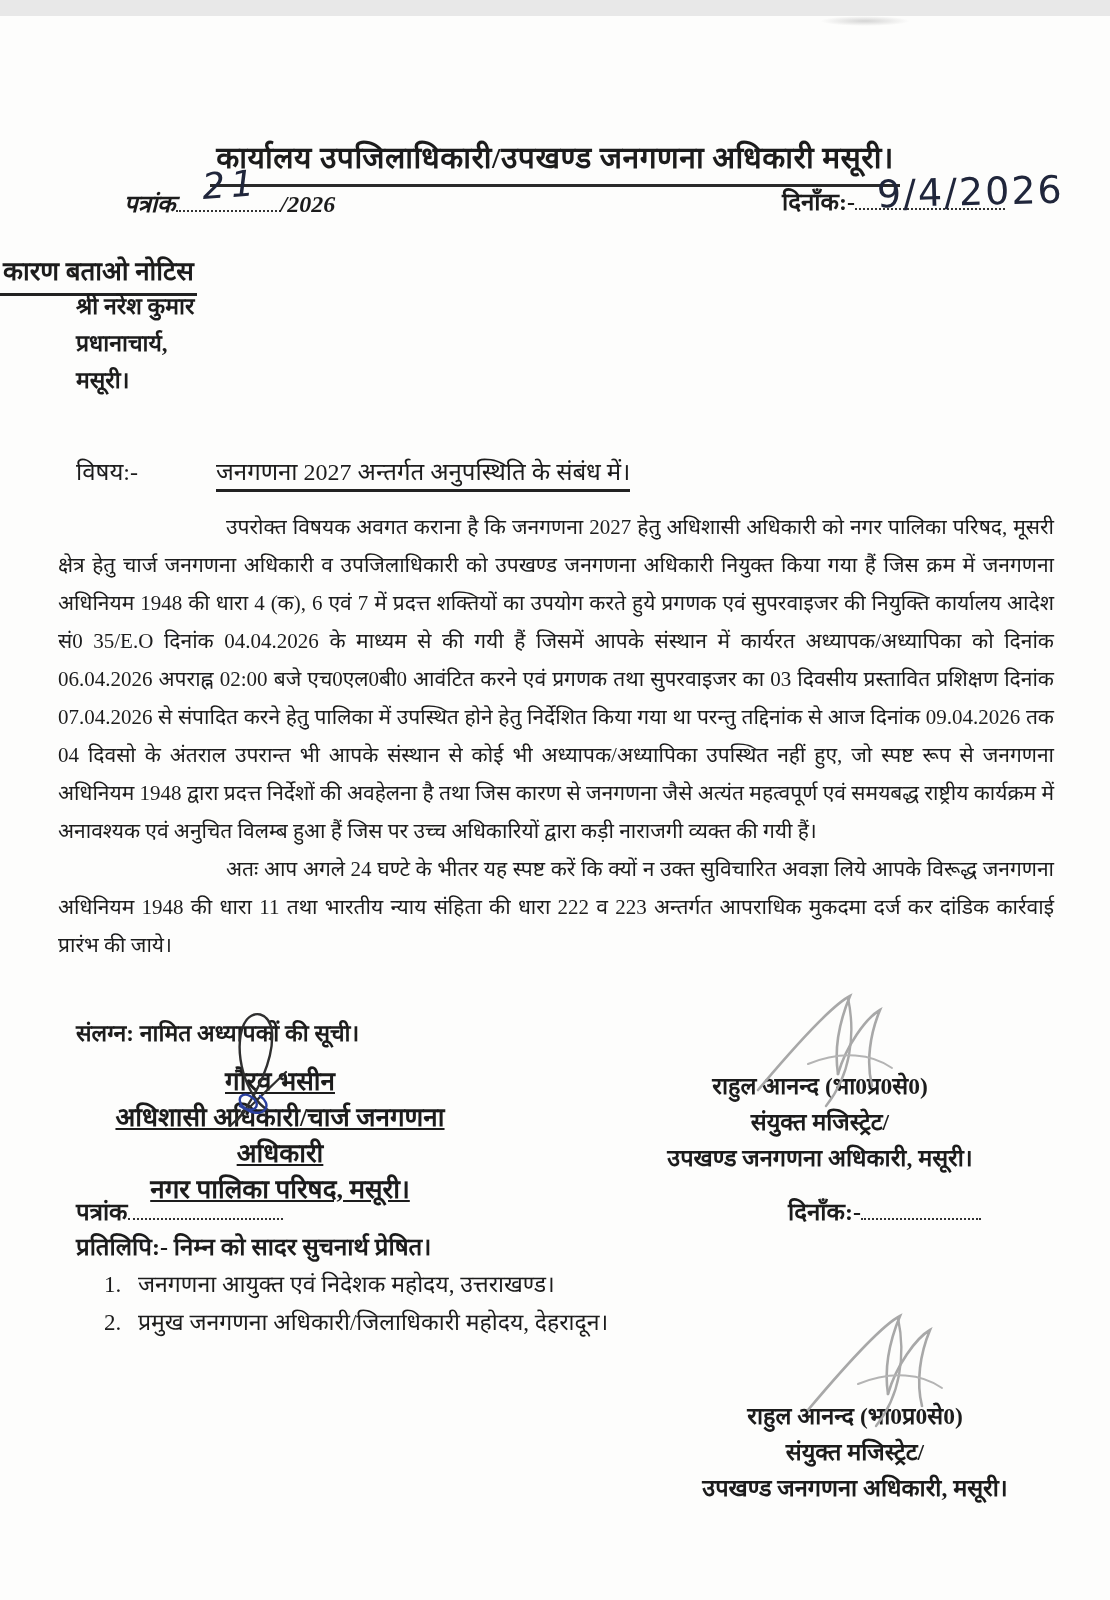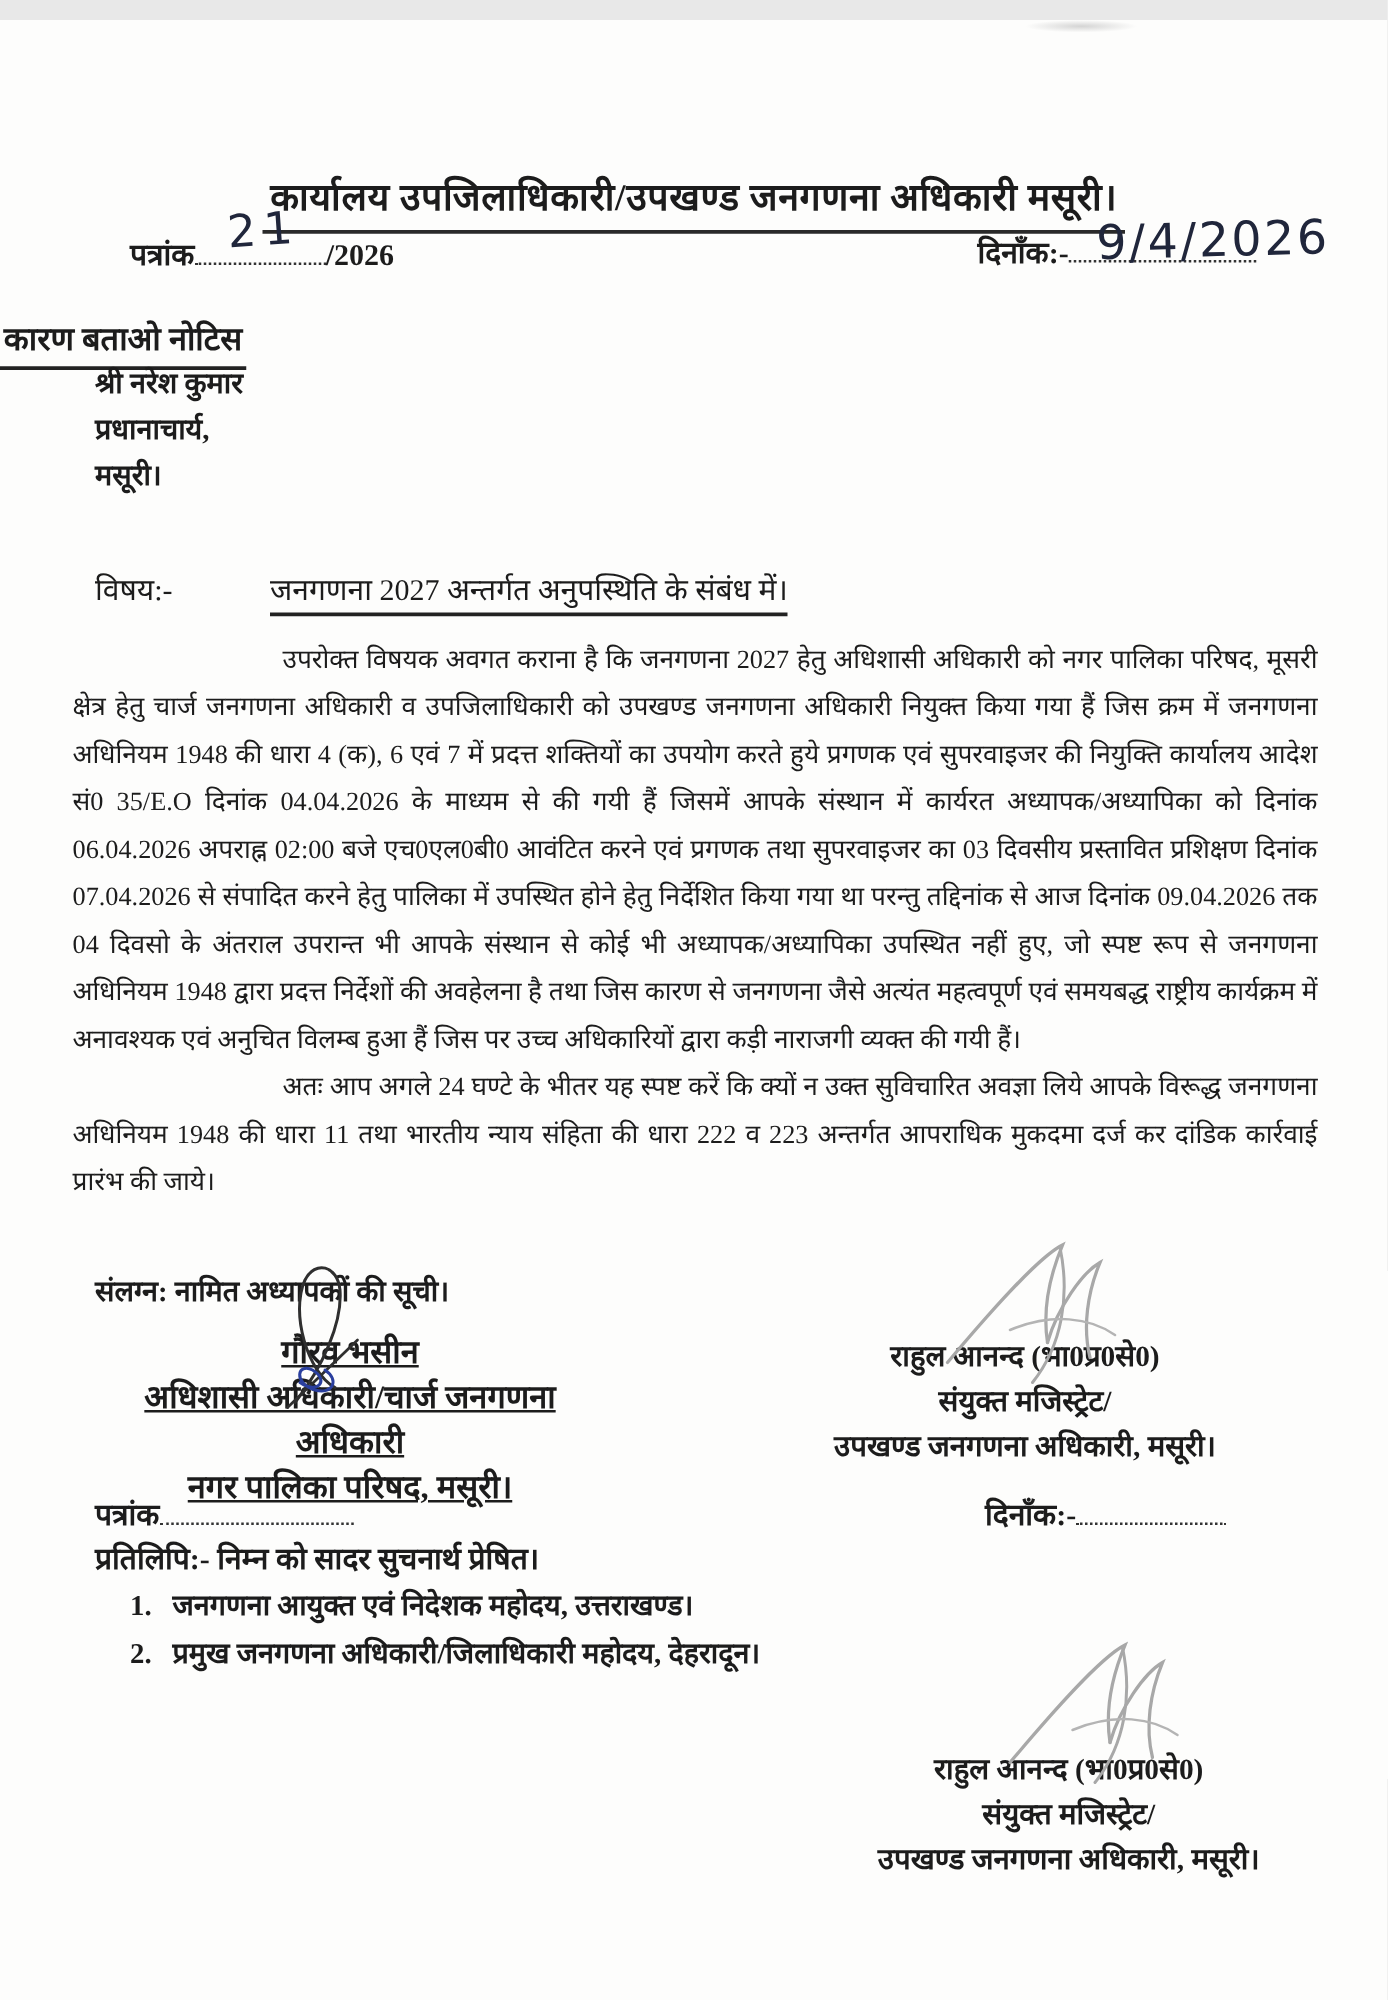--- a/index.html
+++ b/index.html
@@ -18,21 +18,21 @@
     text-align:center;
   }
   .letterhead .title{
     display:inline-block;
     font-size:30px;font-weight:700;
     border-bottom:3px solid #2a2a2a;
     padding:0 6px 7px 6px;
     letter-spacing:.5px;
   }
   
-  .refrow{position:absolute;top:170px;left:104px;font-size:24px;font-weight:700;white-space:nowrap;}
+  .refrow{position:absolute;top:170px;left:124px;font-size:24px;font-weight:700;white-space:nowrap;font-style:italic;}
   .dotline{display:inline-block;border-bottom:2.5px dotted #333;vertical-align:baseline;}
   .dot-ref{width:105px;}
   .hand{
     font-family:"DejaVu Sans","Liberation Sans",sans-serif;
     color:#20263b;font-weight:400;
   }
   .hand-refno{
     position:absolute;left:78px;top:-22px;
     font-size:36px;transform:rotate(-4deg);
     letter-spacing:6px;
@@ -73,21 +73,21 @@
   .sig-svg{position:absolute;pointer-events:none;}
   .svg-left{top:-58px;left:110px;}
   .svg-right{top:-78px;left:140px;}
   
   .refrow2{position:absolute;top:1178px;left:76px;font-size:24px;font-weight:700;}
   .dot-ref2{width:155px;}
   .daterow2{position:absolute;top:1178px;left:788px;font-size:24px;font-weight:700;}
   .dot-date2{width:120px;}
   
   .copyhead{position:absolute;top:1213px;left:76px;font-size:24px;font-weight:700;}
-  .copylist{position:absolute;top:1250px;left:104px;font-size:23px;font-weight:700;line-height:37.5px;}
+  .copylist{position:absolute;top:1250px;left:104px;font-size:23px;font-weight:400;line-height:37.5px;}
   .copylist .item{white-space:nowrap;}
   .copylist .no{display:inline-block;width:34px;}
   
   .sig-final{position:absolute;top:1382px;left:640px;width:430px;text-align:center;font-size:23.5px;font-weight:700;line-height:36px;}
   .svg-final{top:-88px;left:160px;}
   
   .smudge{position:absolute;top:0;left:820px;width:90px;height:10px;
     background:radial-gradient(ellipse at center,#b9b9b9 0%,rgba(255,255,255,0) 70%);
     opacity:.6;}
 </style>

